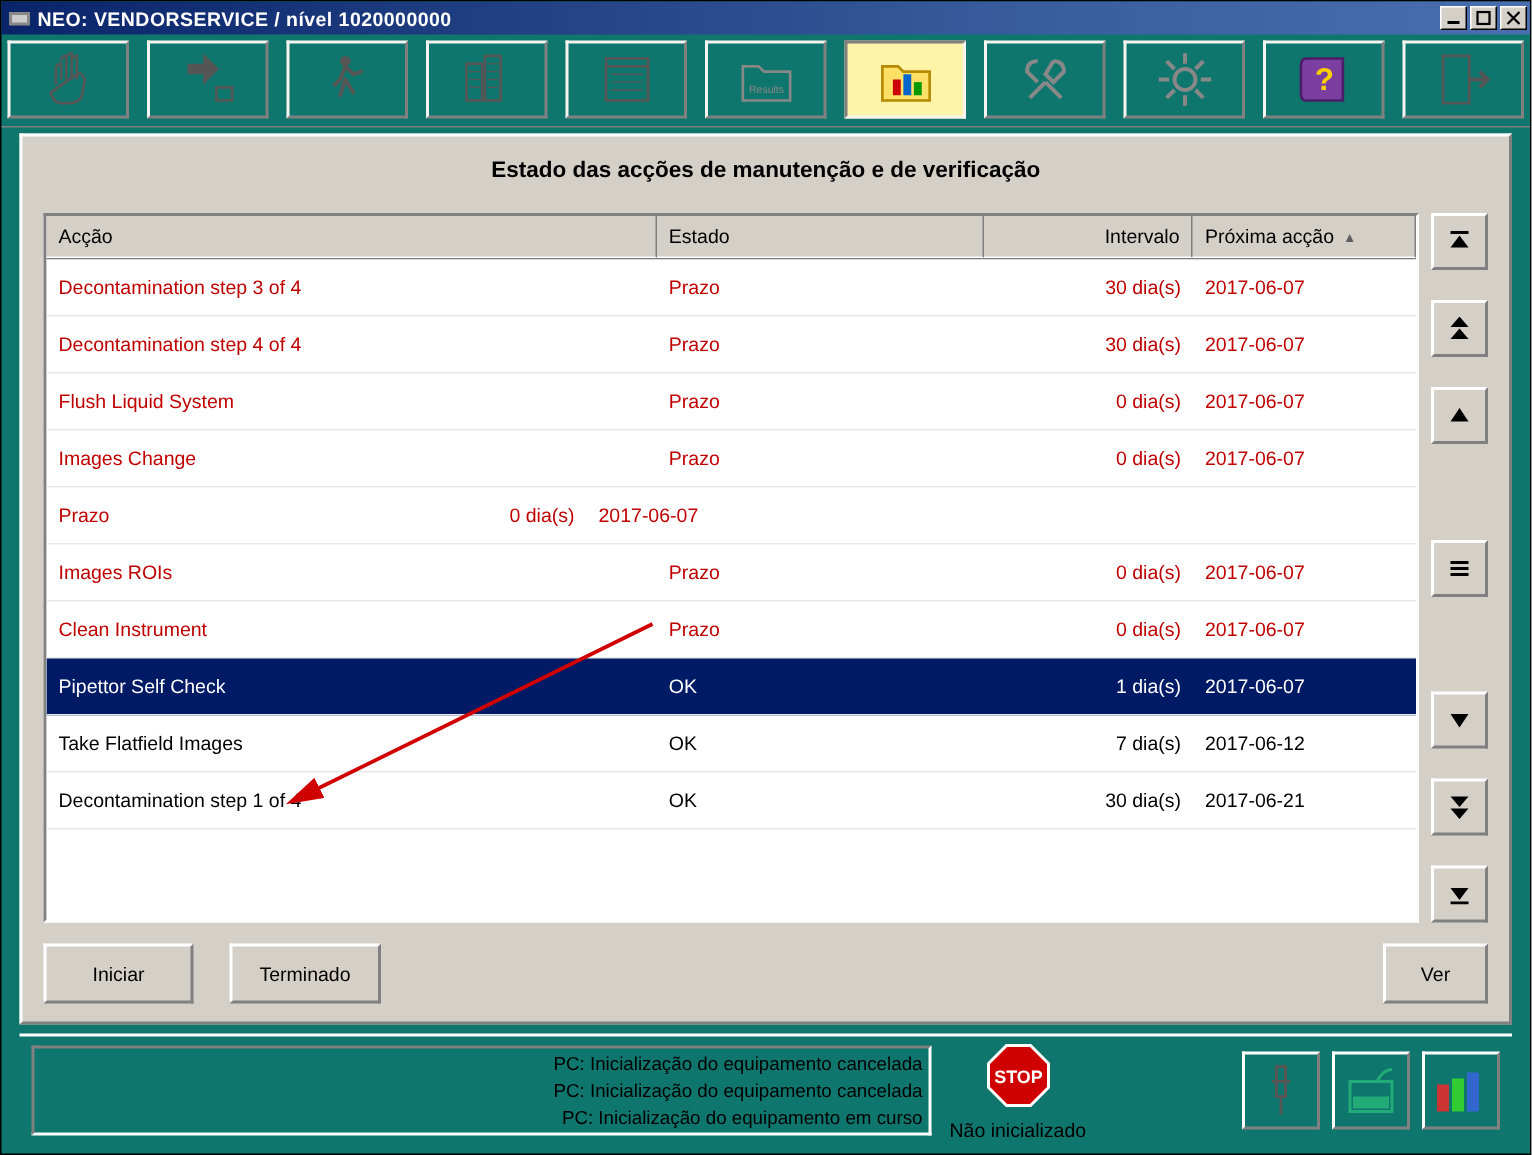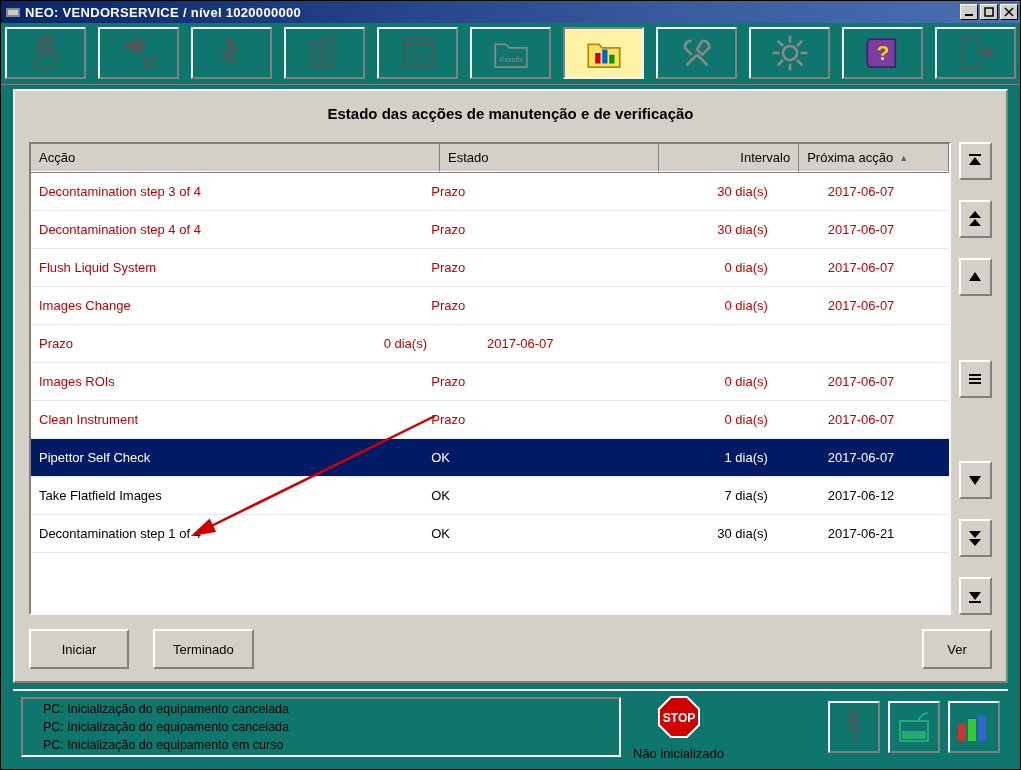--- a/index.html
+++ b/index.html
@@ -126,21 +126,20 @@
     margin-left: 6px;
     font-size: 9px;
     color: #606060;
   }
   .tbody { flex: 1 1 auto; background: #fff; }
   .tr {
     display: flex;
     border-bottom: 1px solid #e8e8e8;
     height: 38px;
     align-items: center;
-    gap: 44px;
   }
   .tr.red { color: #c00000; }
   .tr.selected { background: #001a66; color: #fff; }
   .td {
     padding: 0 8px;
     font-size: 13px;
     overflow: hidden; white-space: nowrap; text-overflow: ellipsis;
   }
   .col-action { width: 410px; }
   .col-state  { width: 220px; }
@@ -203,27 +202,28 @@
     gap: 12px;
     align-items: stretch;
   }
   .status-log {
     flex: 0 0 600px;
     border: 2px solid;
     border-top-color: #808080;
     border-left-color: #808080;
     border-right-color: #fff;
     border-bottom-color: #fff;
-    padding: 4px 20px;
+    padding: 4px 4px;
     font-size: 12.5px;
     line-height: 18px;
     color: #000;
     display: flex;
     flex-direction: column;
     justify-content: center;
+    align-items: flex-end;
   }
   .status-mid {
     display: flex;
     flex-direction: column;
     align-items: center;
     justify-content: center;
     gap: 2px;
   }
   .status-label {
     font-size: 13px;

